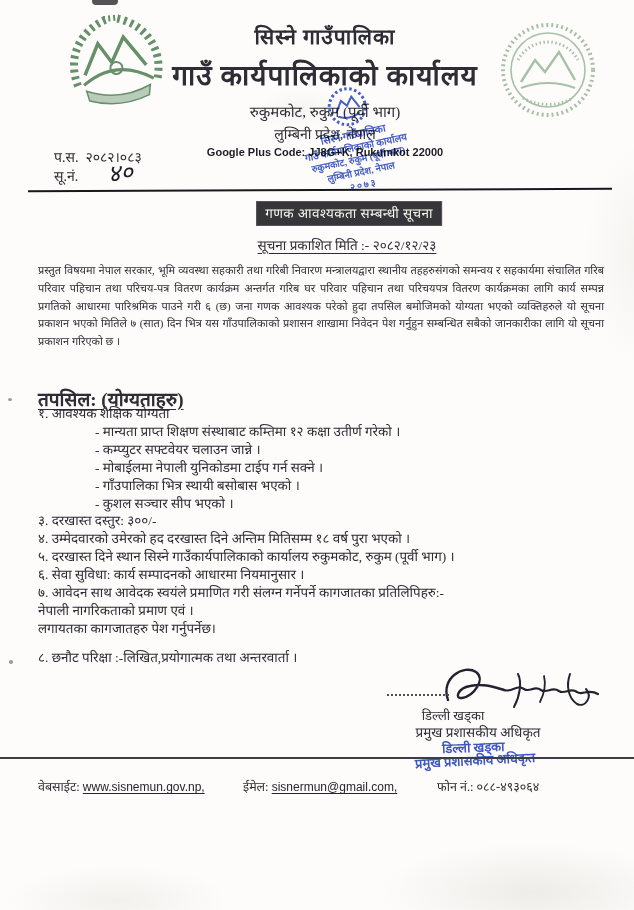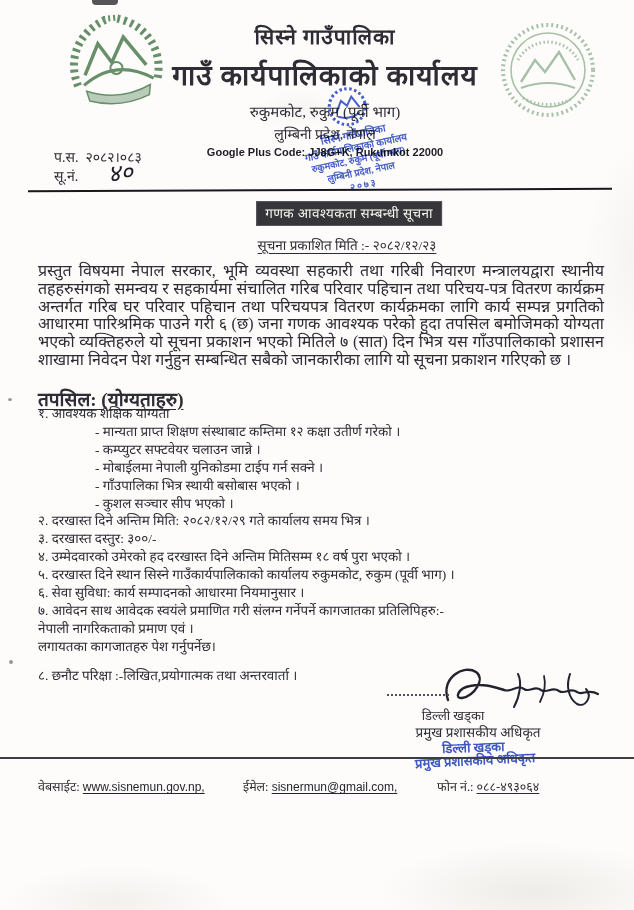--- a/index.html
+++ b/index.html
@@ -42,21 +42,21 @@
     font-size:13.5px;padding:3px 9px 4px;letter-spacing:.4px;
     box-shadow:0 0 0 1px #55555a inset;
   }
   .date-line{
     left:50%;top:236px;transform:translateX(-50%) translateX(22px);
     font-size:13.5px;text-decoration:underline;text-underline-offset:3px;white-space:nowrap;
   }
   
   .body-par{
     left:38px;top:262px;width:566px;
-    font-size:16px;line-height:17.8px;text-align:justify;
+    font-size:11px;line-height:17.8px;text-align:justify;
   }
   .sched-head{left:38px;top:386px;font-size:19px;font-weight:bold;text-decoration:underline;text-underline-offset:3px;}
   .schedule{left:38px;top:405px;width:572px;font-size:13.4px;line-height:17.9px;}
   .sched-line.sub{padding-left:57px;}
   .sched-line.gap{margin-top:11px;}
   
   .left-emblem{left:60px;top:10px;transform:rotate(-6deg);opacity:.85;}
   .right-seal{left:493px;top:20px;opacity:.6;}
   
   .office-stamp{
@@ -77,21 +77,21 @@
   }
   .sig-stamp-title{
     left:415px;top:751px;font-size:13px;font-weight:bold;color:#2946c0;
     transform:rotate(-3deg);mix-blend-mode:multiply;opacity:.9;white-space:nowrap;
   }
   
   .footer-rule{left:0;width:634px;top:757px;border-top:2px solid #3d3d45;}
   .footer{top:778px;font-size:12.5px;white-space:nowrap;}
   .f-web{left:38px;} .f-mail{left:243px;} .f-phone{left:437px;}
   .f-link{font-family:"Liberation Sans","DejaVu Sans",sans-serif;font-size:12px;text-decoration:underline;text-underline-offset:2px;color:#26262e;}
-  .f-val{text-decoration:underline;text-underline-offset:2px;}
+  .f-val{text-underline-offset:2px;}
   .edge-mark{left:92px;top:0;width:26px;height:5px;background:#2a2a30;border-radius:0 0 4px 4px;opacity:.8;}
   .dot-art1{left:8px;top:398px;width:4px;height:3px;background:#55555c;border-radius:50%;opacity:.6;}
   .dot-art2{left:9px;top:660px;width:4px;height:4px;background:#55555c;border-radius:50%;opacity:.6;}
 </style>
 </head>
 <body>
 
 <div id="page">
 
   <div class="abs edge-mark"></div>
@@ -167,21 +167,20 @@
   <div class="abs body-par">प्रस्तुत विषयमा नेपाल सरकार, भूमि व्यवस्था सहकारी तथा गरिबी निवारण मन्त्रालयद्वारा स्थानीय तहहरुसंगको समन्वय र सहकार्यमा संचालित गरिब परिवार पहिचान तथा परिचय-पत्र वितरण कार्यक्रम अन्तर्गत गरिब घर परिवार पहिचान तथा परिचयपत्र वितरण कार्यक्रमका लागि कार्य सम्पन्न प्रगतिको आधारमा पारिश्रमिक पाउने गरी ६ (छ) जना गणक आवश्यक परेको हुदा तपसिल बमोजिमको योग्यता भएको व्यक्तिहरुले यो सूचना प्रकाशन भएको मितिले ७ (सात) दिन भित्र यस गाँउपालिकाको प्रशासन शाखामा निवेदन पेश गर्नुहुन सम्बन्धित सबैको जानकारीका लागि यो सूचना प्रकाशन गरिएको छ ।</div>
 
   <div class="abs sched-head">तपसिल: (योग्यताहरु)</div>
   <div class="abs schedule">
     <div class="sched-line">१. आवश्यक शैक्षिक योग्यता</div>
     <div class="sched-line sub">-  मान्यता प्राप्त शिक्षण संस्थाबाट कम्तिमा १२ कक्षा उतीर्ण गरेको ।</div>
     <div class="sched-line sub">-  कम्प्युटर सफ्टवेयर चलाउन जान्ने ।</div>
     <div class="sched-line sub">-  मोबाईलमा नेपाली युनिकोडमा टाईप गर्न सक्ने ।</div>
     <div class="sched-line sub">-  गाँउपालिका भित्र स्थायी बसोबास भएको ।</div>
     <div class="sched-line sub">-  कुशल सञ्चार सीप भएको ।</div>
-    <div class="sched-line">२. दरखास्त दिने अन्तिम मिति: २०८२/१२/२९ गते कार्यालय समय भित्र ।</div>
     <div class="sched-line">३. दरखास्त दस्तुर: ३००/-</div>
     <div class="sched-line">४. उम्मेदवारको उमेरको हद दरखास्त दिने अन्तिम मितिसम्म १८ वर्ष पुरा भएको ।</div>
     <div class="sched-line">५. दरखास्त दिने स्थान सिस्ने गाउँकार्यपालिकाको कार्यालय रुकुमकोट, रुकुम (पूर्वी भाग) ।</div>
     <div class="sched-line">६. सेवा सुविधा: कार्य सम्पादनको आधारमा नियमानुसार ।</div>
     <div class="sched-line">७. आवेदन साथ आवेदक स्वयंले प्रमाणित गरी संलग्न गर्नेपर्ने कागजातका प्रतिलिपिहरु:-</div>
     <div class="sched-line">नेपाली नागरिकताको प्रमाण एवं ।</div>
     <div class="sched-line">लगायतका कागजातहरु पेश गर्नुपर्नेछ।</div>
     <div class="sched-line gap">८. छनौट परिक्षा :-लिखित,प्रयोगात्मक तथा अन्तरवार्ता ।</div>
   </div>
 

